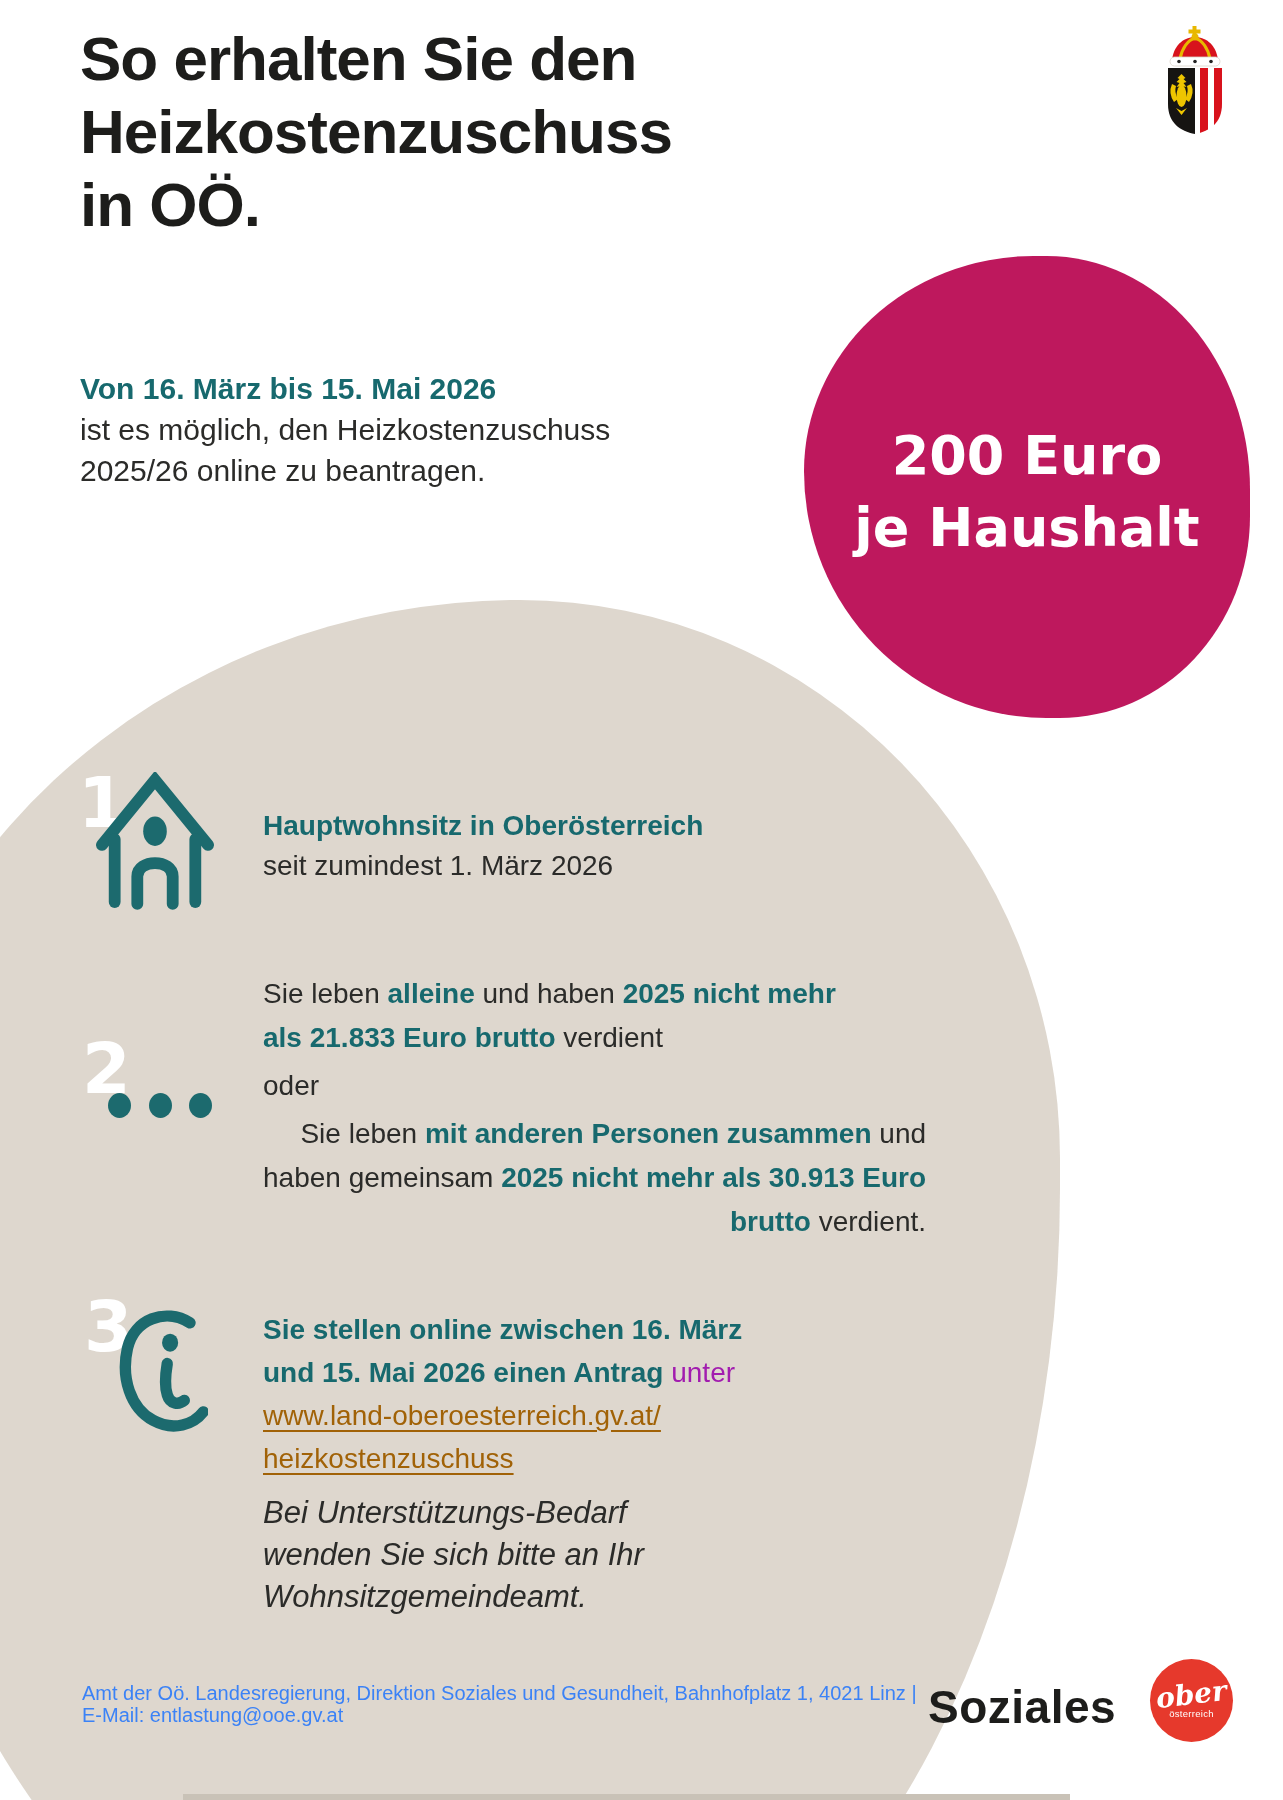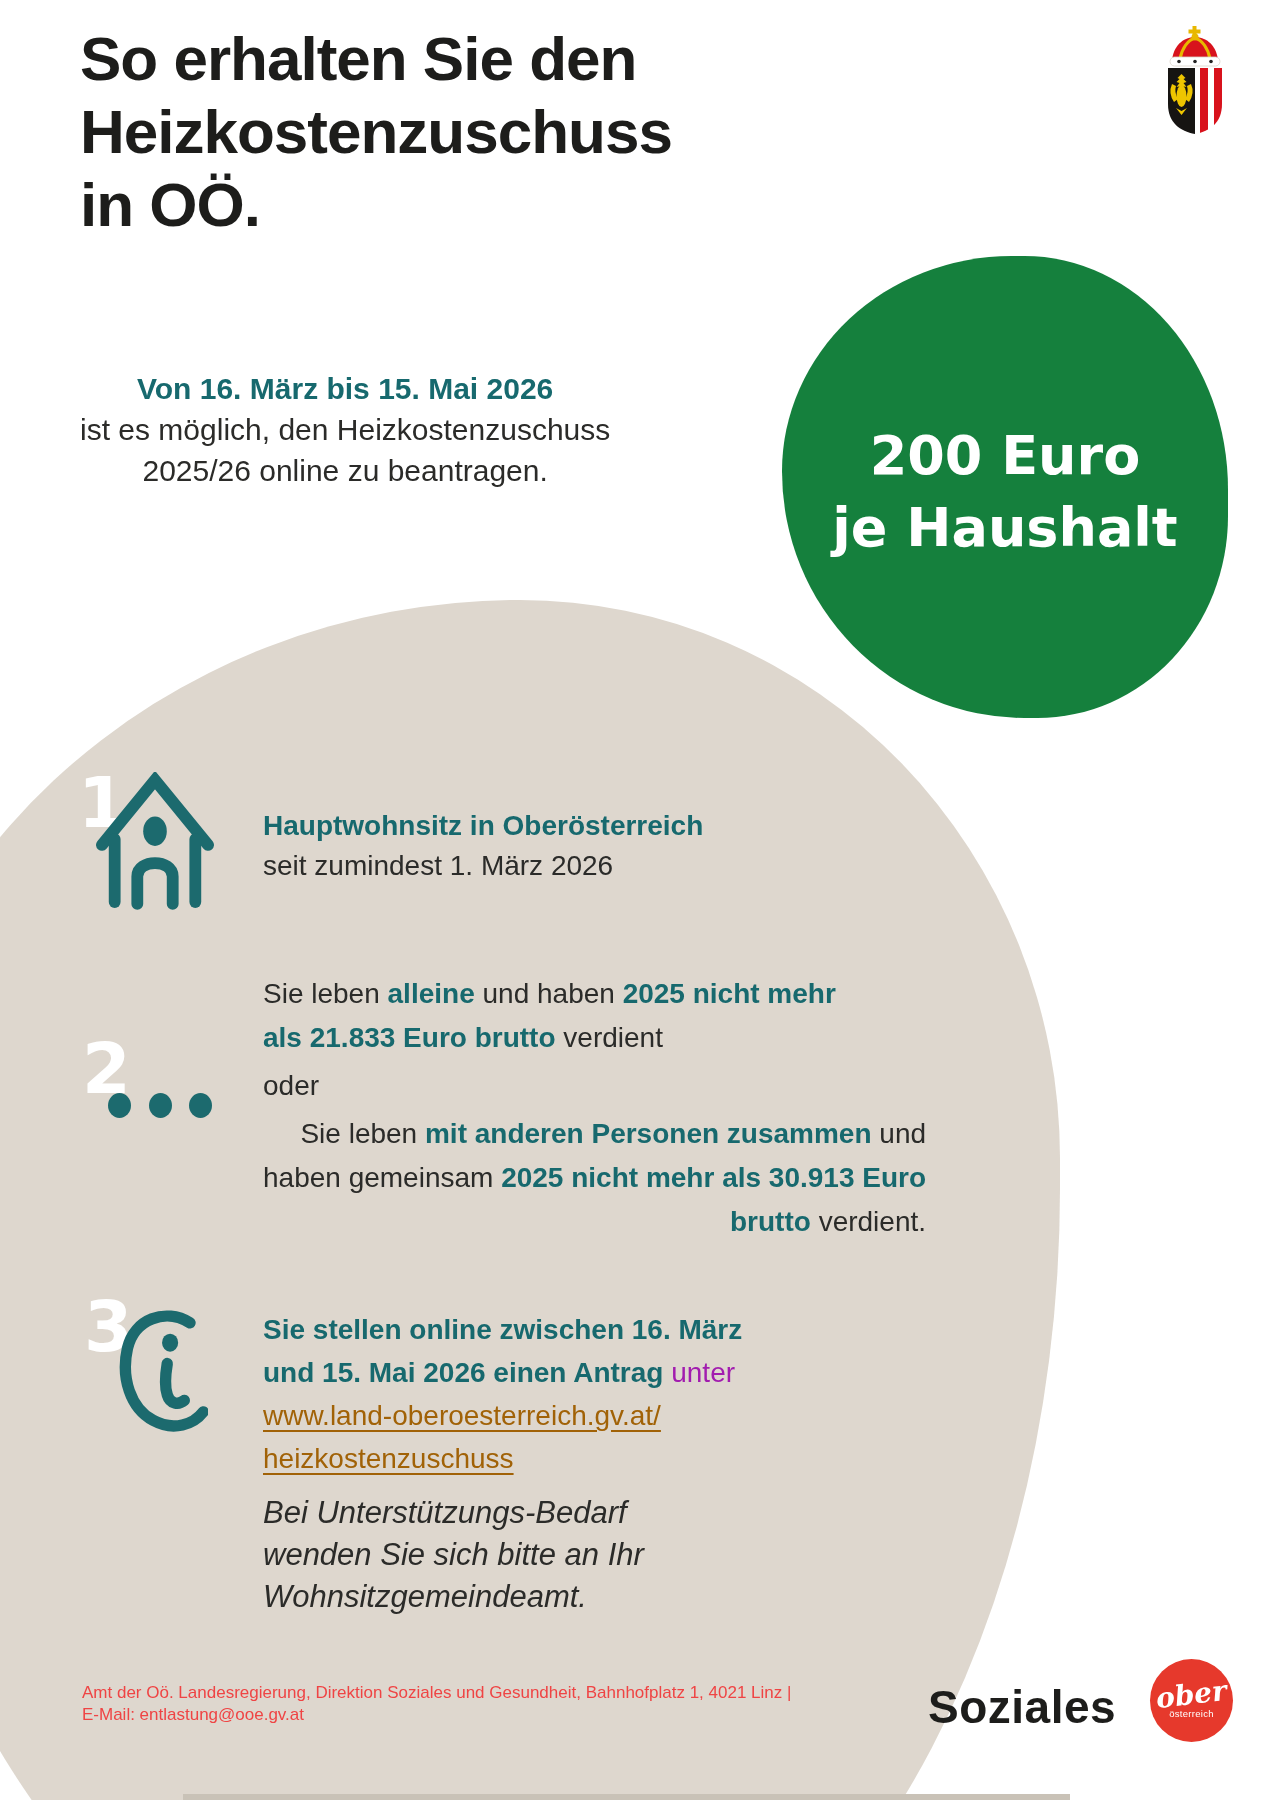--- a/index.html
+++ b/index.html
@@ -11,36 +11,36 @@
   .blob-beige {
     position:absolute; left:-140px; top:600px; width:1200px; height:1470px;
     background:#ded7ce; border-radius:55% 45% 47% 53% / 42% 38% 60% 58%;
     z-index:0;
   }
   .bottom-strip {
     position:absolute; left:183px; top:1794px; width:887px; height:6px;
     background:#c9c2b7; z-index:0;
   }
   .badge {
-    position:absolute; left:782px; top:256px; width:446px; height:462px;
-    background:#15803d; border-radius:53% 47% 44% 56% / 48% 52% 45% 55%;
+    position:absolute; left:804px; top:256px; width:446px; height:462px;
+    background:#be185d; border-radius:53% 47% 44% 56% / 48% 52% 45% 55%;
     display:flex; flex-direction:column; align-items:center; justify-content:center;
     padding-top:10px; box-sizing:border-box;
     color:#ffffff; font-family:"DejaVu Sans", sans-serif; font-weight:bold;
     font-size:54px; line-height:72px; text-align:center; z-index:1;
   }
   
   .title {
     position:absolute; left:80px; top:22px; margin:0;
     font-size:62px; line-height:73px; font-weight:bold; letter-spacing:-1px;
     color:#1d1d1b; z-index:2;
   }
   .coat { position:absolute; left:1162px; top:26px; width:66px; height:108px; z-index:2; }
   
-  .intro { position:absolute; left:80px; top:368px; font-size:30px; line-height:41px; color:#2b2b29; z-index:2;text-align:center; }
+  .intro { position:absolute; left:80px; top:368px; font-size:30px; line-height:41px; color:#2b2b29; z-index:2; }
   .intro .hl { color:#17696e; font-weight:bold; }
   
   .step-num {
     position:absolute; color:#ffffff; font-family:"DejaVu Sans", sans-serif;
     font-weight:bold; font-size:70px; line-height:70px;
   }
   .num1 { left:78px;  top:768px;  z-index:1; }
   .num2 { left:82px;  top:1034px; z-index:2; }
   .num3 { left:84px;  top:1292px; z-index:1; }
   .icon-house { position:absolute; left:96px; top:772px; width:118px; height:140px; z-index:2; }
@@ -55,21 +55,21 @@
   .s1 .st-title { display:block; }
   .s2p1 { top:972px;  line-height:44px; }
   .s2oder { top:1066px; }
   .s2p2 { top:1112px; line-height:44px;text-align:right; }
   .s3 { top:1308px; line-height:43px; }
   .s3 a { color:#a16207; font-weight:normal; text-decoration:underline; text-underline-offset:5px; }
   .s3 .dk { color:#a21caf; font-weight:normal; }
   .note { position:absolute; left:263px; top:1492px; font-size:31px; line-height:42px;
           font-style:italic; color:#2b2b29; z-index:2; }
   
-  .footer { position:absolute; left:82px; top:1682px; font-size:17px; line-height:22px; color:#ef4444; z-index:2; }
+  .footer { position:absolute; left:82px; top:1682px; font-size:20px; line-height:22px; color:#3b82f6; z-index:2; }
   .brand { position:absolute; left:928px; top:1680px; font-size:46px; font-weight:bold;
            letter-spacing:0.5px; color:#1d1d1b; z-index:2; }
   .logo { position:absolute; left:1150px; top:1659px; width:83px; height:83px; border-radius:50%;
           background:#e6392c; display:flex; flex-direction:column; align-items:center;
           justify-content:center; color:#fff; z-index:2; }
   .logo-ober { font-family:"DejaVu Serif", serif; font-style:italic; font-weight:bold;
                font-size:28px; line-height:26px; transform:rotate(-7deg); }
   .logo-sub  { font-size:9.5px; font-weight:normal; letter-spacing:0.3px; }
 </style>
 </head>

